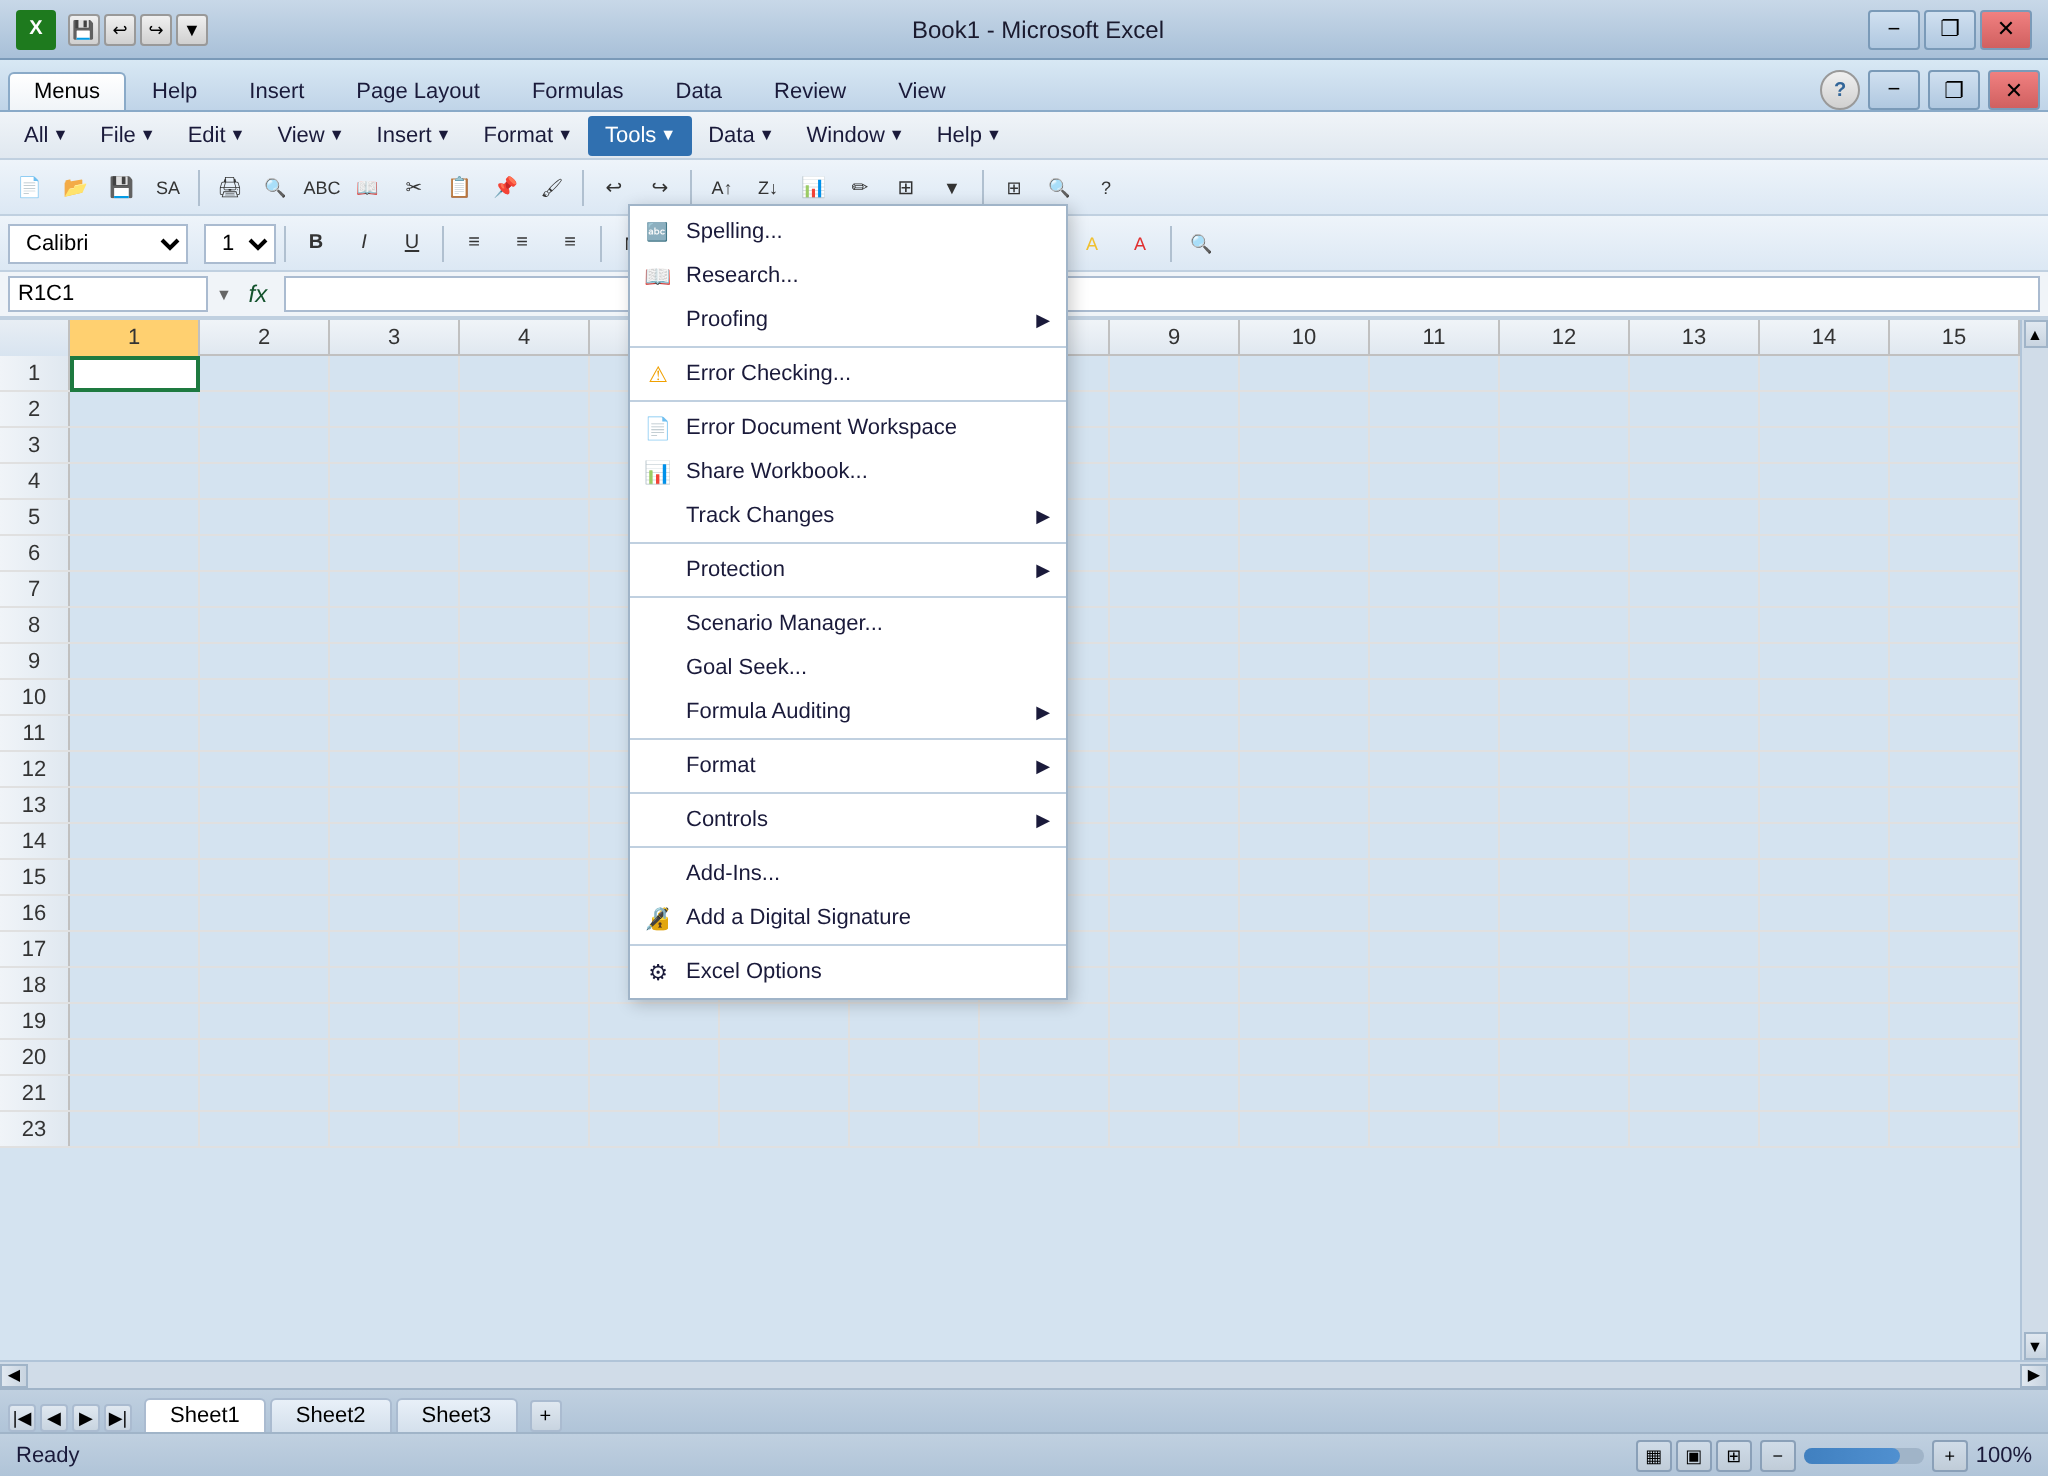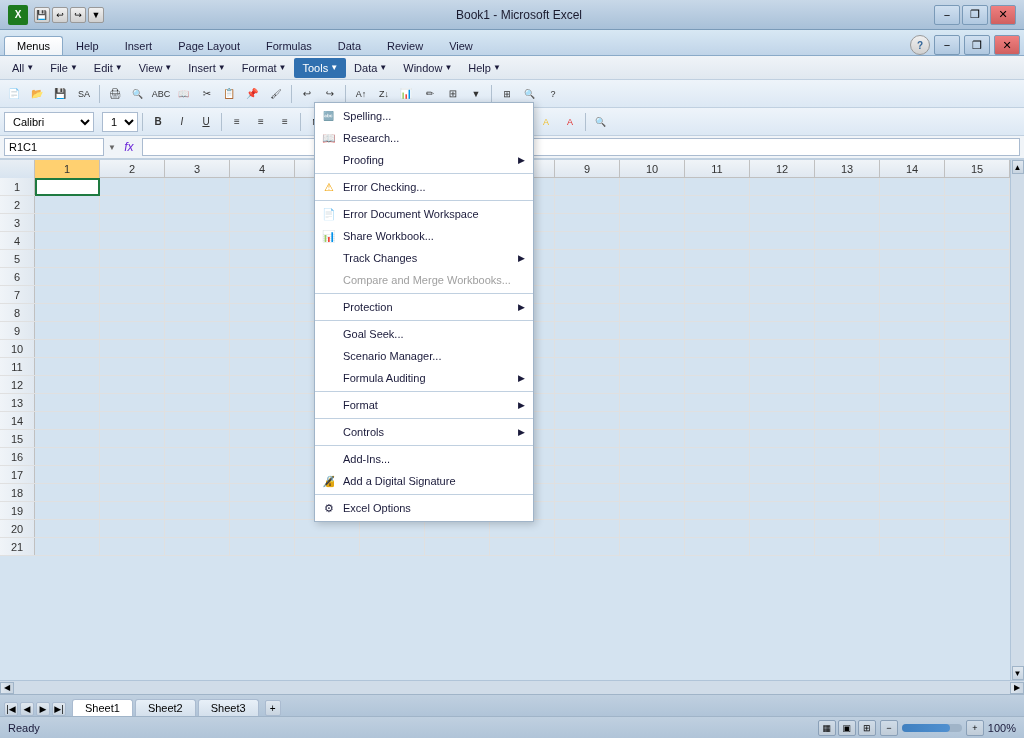--- a/index.html
+++ b/index.html
@@ -110,21 +110,21 @@
       width: 100px;
       height: 18px;
       border: 1px solid #aabbd0;
       background: white;
       padding: 0 4px;
       font-size: 11px;
       display: flex;
       align-items: center;
     }
     .name-box-arrow { font-size: 8px; color: #666; }
-    .formula-icon { width: 18px; height: 18px; color: #6d28d9; font-style: italic; font-size: 12px; display: flex; align-items: center; justify-content: center; cursor: pointer; }
+    .formula-icon { width: 18px; height: 18px; color: #14532d; font-style: italic; font-size: 12px; display: flex; align-items: center; justify-content: center; cursor: pointer; }
     .formula-input { flex: 1; height: 18px; border: 1px solid #aabbd0; background: white; padding: 0 4px; font-size: 11px; }
 
     
     .col-headers {
       display: flex;
       border-bottom: 1px solid #c0c0c0;
       background: linear-gradient(to bottom, #f0f4f8, #e0e8f0);
       height: 18px;
     }
     .corner-cell {
@@ -836,20 +836,38 @@
             <div class="cell" style="width:65px"></div>
             <div class="cell" style="width:65px"></div>
             <div class="cell" style="width:65px"></div>
             <div class="cell" style="width:65px"></div>
             <div class="cell" style="width:65px"></div>
             <div class="cell" style="width:65px"></div>
             <div class="cell" style="width:65px"></div>
             <div class="cell" style="width:65px"></div>
             <div class="cell" style="width:65px"></div>
           </div>
+        <div class="row">
+            <div class="row-header">23</div>
+            <div class="cell" style="width:65px"></div>
+            <div class="cell" style="width:65px"></div>
+            <div class="cell" style="width:65px"></div>
+            <div class="cell" style="width:65px"></div>
+            <div class="cell" style="width:65px"></div>
+            <div class="cell" style="width:65px"></div>
+            <div class="cell" style="width:65px"></div>
+            <div class="cell" style="width:65px"></div>
+            <div class="cell" style="width:65px"></div>
+            <div class="cell" style="width:65px"></div>
+            <div class="cell" style="width:65px"></div>
+            <div class="cell" style="width:65px"></div>
+            <div class="cell" style="width:65px"></div>
+            <div class="cell" style="width:65px"></div>
+            <div class="cell" style="width:65px"></div>
+          </div>
       </div>
     </div>
 
     <div style="width:14px; background:#d0dce8; border-left:1px solid #b0c4d8; display:flex; flex-direction:column; align-items:center;">
       <div style="width:12px; height:14px; background:linear-gradient(to bottom,#e0e8f0,#c8d4e0); border:1px solid #a0b4c8; display:flex; align-items:center; justify-content:center; font-size:8px; cursor:pointer;">▲</div>
       <div style="flex:1; width:12px; background:#d0dce8;"></div>
       <div style="width:12px; height:14px; background:linear-gradient(to bottom,#e0e8f0,#c8d4e0); border:1px solid #a0b4c8; display:flex; align-items:center; justify-content:center; font-size:8px; cursor:pointer;">▼</div>
     </div>
   </div>
 
@@ -916,38 +934,34 @@
   </div>
   <div class="dropdown-item">
     <span class="item-icon">📊</span>
     <span>Share Workbook...</span>
   </div>
   <div class="dropdown-item">
     <span class="item-icon"></span>
     <span>Track Changes</span>
     <span class="item-arrow">▶</span>
   </div>
-  <div class="dropdown-item disabled">
-    <span class="item-icon"></span>
-    <span>Compare and Merge Workbooks...</span>
-  </div>
   <div class="dropdown-separator"></div>
   <div class="dropdown-item">
     <span class="item-icon"></span>
     <span>Protection</span>
     <span class="item-arrow">▶</span>
   </div>
   <div class="dropdown-separator"></div>
   <div class="dropdown-item">
     <span class="item-icon"></span>
+    <span>Scenario Manager...</span>
+  </div>
+  <div class="dropdown-item">
+    <span class="item-icon"></span>
     <span>Goal Seek...</span>
-  </div>
-  <div class="dropdown-item">
-    <span class="item-icon"></span>
-    <span>Scenario Manager...</span>
   </div>
   <div class="dropdown-item">
     <span class="item-icon"></span>
     <span>Formula Auditing</span>
     <span class="item-arrow">▶</span>
   </div>
   <div class="dropdown-separator"></div>
   <div class="dropdown-item">
     <span class="item-icon"></span>
     <span>Format</span>

